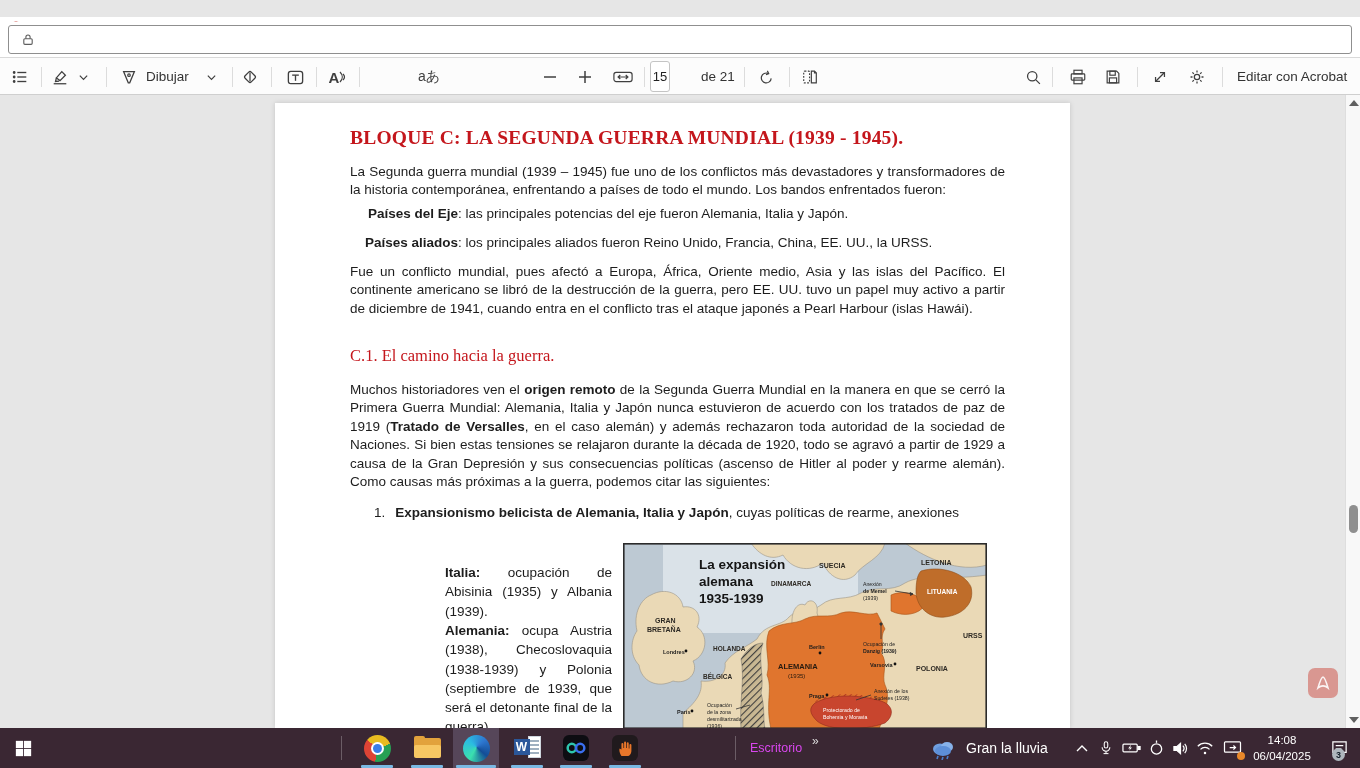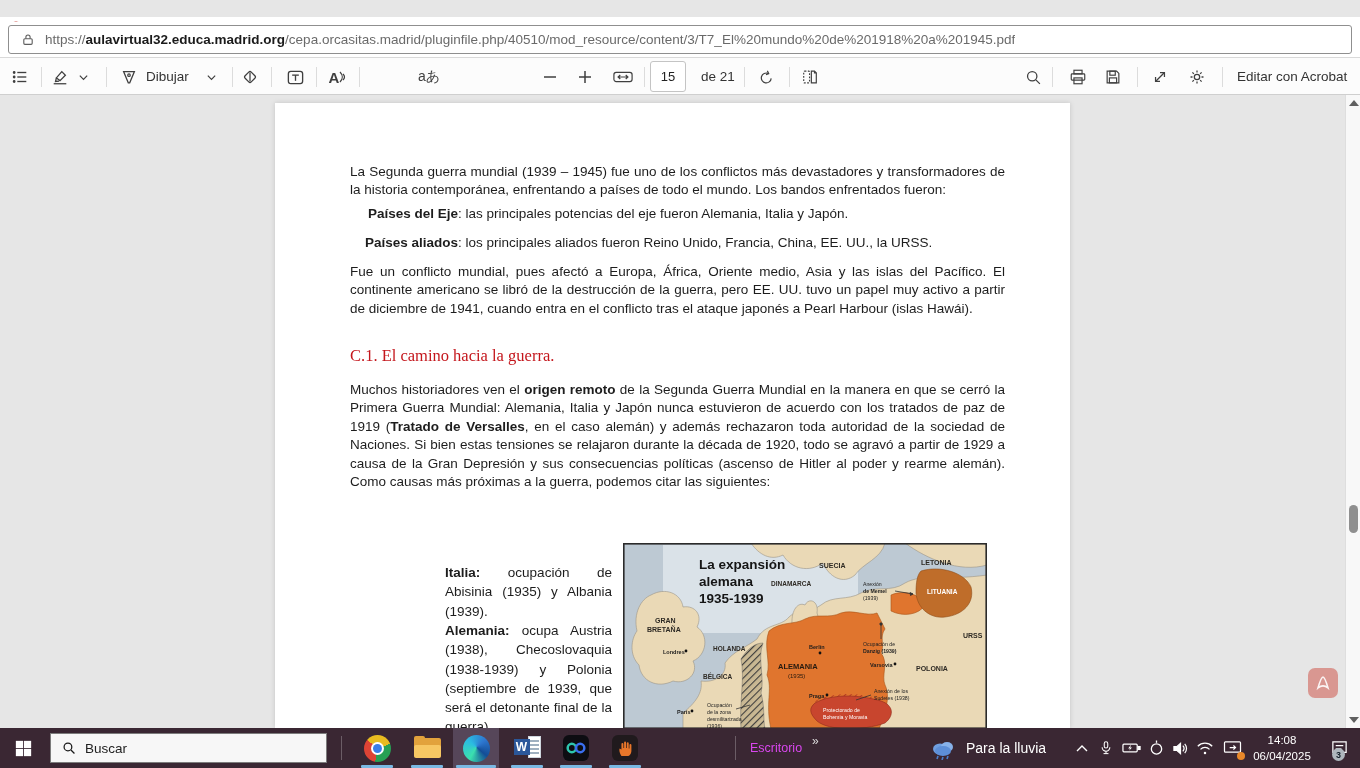--- a/index.html
+++ b/index.html
@@ -18,21 +18,21 @@
   .urlrow { position:absolute; left:0; top:22px; width:1360px; height:36px; background:#ffffff; border-bottom:1px solid #d9d9d9; }
   .urlinput { position:absolute; left:8px; right:8px; top:3px; height:29px; border:1px solid #8f8f8f; border-radius:3px; background:#fff; display:flex; align-items:center; }
   .urltext { font-size:13.5px; color:#6a6a6a; white-space:nowrap; overflow:hidden; margin-left:10px; }
   .urltext .domain { color:#1b1b1b; font-weight:bold; }
 
   
   .pdfbar { position:absolute; left:0; top:58px; width:1360px; height:37px; background:#fcfcfc; border-bottom:1px solid #cfcfcf; }
   .tb-btn { position:absolute; top:5px; width:28px; height:28px; display:flex; align-items:center; justify-content:center; color:#3f3f3f; border-radius:4px; }
   .tb-div { position:absolute; top:9px; width:1px; height:20px; background:#dcdcdc; }
   .tb-label { position:absolute; top:5px; height:28px; line-height:28px; font-size:13.5px; color:#333; white-space:nowrap; }
-  .pageinput { position:absolute; left:650px; top:3px; width:36px; height:31px; border:1px solid #c4c4c4; border-radius:3px; background:#fff; text-align:center; font-size:13px; color:#222; font-family:"Liberation Sans",sans-serif; }
+  .pageinput { position:absolute; left:650px; top:3px; width:20px; height:31px; border:1px solid #c4c4c4; border-radius:3px; background:#fff; text-align:center; font-size:13px; color:#222; font-family:"Liberation Sans",sans-serif; }
 
   
   .content { position:absolute; left:0; top:95px; width:1360px; height:633px; background:#e6e6e6; }
   .page { position:absolute; left:275px; top:8px; width:795px; height:625px; background:#ffffff; box-shadow:0 0 5px rgba(0,0,0,.15); overflow:hidden; }
   .doc-h1 { position:absolute; left:75px; top:24px; font-family:"Liberation Serif",serif; font-weight:bold; font-size:19.5px; color:#c4161c; letter-spacing:.2px; white-space:nowrap; }
   .doc-h2 { position:absolute; left:75px; top:243px; font-family:"Liberation Serif",serif; font-size:16.5px; color:#c4161c; white-space:nowrap; }
   .para { position:absolute; left:75px; width:655px; font-size:13.5px; line-height:18.4px; color:#1d1d1d; text-align:justify; }
   .line { position:absolute; font-size:13.5px; color:#1d1d1d; white-space:nowrap; }
   .b { font-weight:bold; }
   .narrow { line-height:19.3px; }
@@ -116,21 +116,20 @@
   </div>
 
   <div class="urlrow">
     <div class="urlinput">
       <span style="margin-left:12px; display:flex;">
         <svg width="14" height="15" viewBox="0 0 20 20" fill="none" stroke="#5f5f5f" stroke-width="1.6">
             <rect x="4" y="9" width="12" height="8" rx="1.5"></rect>
             <path d="M7,9 V6.5 a3,3 0 0 1 6,0 V9"></path>
           </svg>
       </span>
-      <span class="urltext"><span>https://</span><span class="domain">aulavirtual32.educa.madrid.org</span><span>/cepa.orcasitas.madrid/pluginfile.php/40510/mod_resource/content/3/T7_El%20mundo%20de%201918%20a%201945.pdf</span></span>
     </div>
   </div>
 
   <div class="pdfbar">
     <div class="tb-btn" style="left:6px;">
       <svg width="18" height="18" viewBox="0 0 20 20" stroke="#3f3f3f" stroke-width="1.5" fill="#3f3f3f">
           <circle cx="3.5" cy="5" r="0.8"></circle>
           <circle cx="3.5" cy="10" r="0.8"></circle>
           <circle cx="3.5" cy="15" r="0.8"></circle>
           <line x1="7" y1="5" x2="17" y2="5"></line>
@@ -263,32 +262,34 @@
           <path d="M10,2.8 V5 M10,15 V17.2 M2.8,10 H5 M15,10 H17.2 M4.9,4.9 L6.5,6.5 M13.5,13.5 L15.1,15.1 M15.1,4.9 L13.5,6.5 M6.5,13.5 L4.9,15.1"></path>
         </svg>
     </div>
     <div class="tb-div" style="left:1222px;"></div>
     <span class="tb-label" style="left:1237px;">Editar con Acrobat</span>
   </div>
 
   <div class="content">
     <div class="page">
 
+      <div class="doc-h1">BLOQUE C: LA SEGUNDA GUERRA MUNDIAL (1939 - 1945).</div>
 
       <div class="para" style="top:60px;">La Segunda guerra mundial (1939 – 1945) fue uno de los conflictos más devastadores y transformadores de la historia contemporánea, enfrentando a países de todo el mundo. Los bandos enfrentados fueron:</div>
 
       <div class="line" style="left:90px; top:132px;"><span class="b">Países aliados</span><span>: los principales aliados fueron Reino Unido, Francia, China, EE. UU., la URSS.</span></div>
       <div class="line" style="left:93px; top:103px;"><span class="b">Países del Eje</span><span>: las principales potencias del eje fueron Alemania, Italia y Japón.</span></div>
 
       <div class="para" style="top:160px;">Fue un conflicto mundial, pues afectó a Europa, África, Oriente medio, Asia y las islas del Pacífico. El continente americano se libró de la destrucción de la guerra, pero EE. UU. tuvo un papel muy activo a partir de diciembre de 1941, cuando entra en el conflicto tras el ataque japonés a Pearl Harbour (islas Hawái).</div>
 
       <div class="doc-h2">C.1. El camino hacia la guerra.</div>
 
       <div class="para" style="top:278px;"><span>Muchos historiadores ven el </span><span class="b">origen remoto</span><span> de la Segunda Guerra Mundial en la manera en que se cerró la Primera Guerra Mundial: Alemania, Italia y Japón nunca estuvieron de acuerdo con los tratados de paz de 1919 (</span><span class="b">Tratado de Versalles</span><span>, en el caso alemán) y además rechazaron toda autoridad de la sociedad de Naciones. Si bien estas tensiones se relajaron durante la década de 1920, todo se agravó a partir de 1929 a causa de la Gran Depresión y sus consecuencias políticas (ascenso de Hitler al poder y rearme alemán). Como causas más próximas a la guerra, podemos citar las siguientes:</span></div>
 
+      <div class="line" style="left:99px; top:402px;"><span>1.</span><span style="display:inline-block; width:10px;"></span><span class="b">Expansionismo belicista de Alemania, Italia y Japón</span><span>, cuyas políticas de rearme, anexiones</span></div>
 
 
       <div class="para narrow" style="left:170px; top:460px; width:167px;"><span class="b">Italia:</span><span> ocupación de Abisinia (1935) y Albania (1939).</span></div>
 
       <div class="para narrow" style="left:170px; top:518px; width:167px;"><span class="b">Alemania:</span><span> ocupa Austria (1938), Checoslovaquia (1938-1939) y Polonia (septiembre de 1939, que será el detonante final de la guerra).</span></div>
 
       <div class="mapfig">
         <svg viewBox="0 0 364 186" width="364" height="186">
           <defs>
             <pattern id="hatch" width="5" height="5" patternTransform="rotate(45)" patternUnits="userSpaceOnUse">
@@ -404,29 +405,20 @@
 
   <div class="taskbar">
     <div class="startbtn">
       <svg width="17" height="17" viewBox="0 0 20 20" fill="#ffffff">
           <rect x="1" y="1" width="8.5" height="8.5"></rect>
           <rect x="10.5" y="1" width="8.5" height="8.5"></rect>
           <rect x="1" y="10.5" width="8.5" height="8.5"></rect>
           <rect x="10.5" y="10.5" width="8.5" height="8.5"></rect>
         </svg>
     </div>
-    <div class="searchbox">
-      <span style="margin:0 9px 0 11px; display:flex;">
-        <svg width="14" height="14" viewBox="0 0 20 20" fill="none" stroke="#1a1a1a" stroke-width="1.8">
-            <circle cx="8.5" cy="8.5" r="5.5"></circle>
-            <line x1="12.8" y1="12.8" x2="17.8" y2="17.8"></line>
-          </svg>
-      </span>
-      <input type="text" placeholder="Buscar" style="">
-    </div>
     <div class="tb-sep" style="left:341px;"></div>
 
     <div class="appbtn" style="left:354px;">
       <span class="chrome">
           <span class="wring"></span>
           <span class="bdot"></span>
         </span>
       <span class="appline" style="left:7px; width:32px;"></span>
     </div>
     <div class="appbtn" style="left:404px;">
@@ -480,21 +472,21 @@
       <span style="display:flex; margin-right:9px;">
         <svg width="27" height="24" viewBox="0 0 27 24">
             <ellipse cx="10" cy="13" rx="7" ry="5.5" fill="#6f9fe0"></ellipse>
             <ellipse cx="17" cy="11" rx="6" ry="5" fill="#87b2ea"></ellipse>
             <ellipse cx="13" cy="15" rx="8" ry="5" fill="#5d8fd8"></ellipse>
             <line x1="8" y1="20" x2="7" y2="23" stroke="#4a7ecb" stroke-width="1.6"></line>
             <line x1="13" y1="21" x2="12" y2="24" stroke="#4a7ecb" stroke-width="1.6"></line>
             <line x1="18" y1="20" x2="17" y2="23" stroke="#4a7ecb" stroke-width="1.6"></line>
           </svg>
       </span>
-      <span style="color:#fff; font-size:14px;">Para la lluvia</span>
+      <span style="color:#fff; font-size:14px;">Gran la lluvia</span>
     </div>
 
     <div class="trayicon" style="left:1070px;">
       <svg width="12" height="8" viewBox="0 0 12 8" fill="none" stroke="#fff" stroke-width="1.4">
           <polyline points="1,7 6,2 11,7"></polyline>
         </svg>
     </div>
     <div class="trayicon" style="left:1094px;">
       <svg width="14" height="18" viewBox="0 0 20 22" fill="none" stroke="#fff" stroke-width="1.5">
           <rect x="7.5" y="2" width="5" height="9" rx="2.5"></rect>

